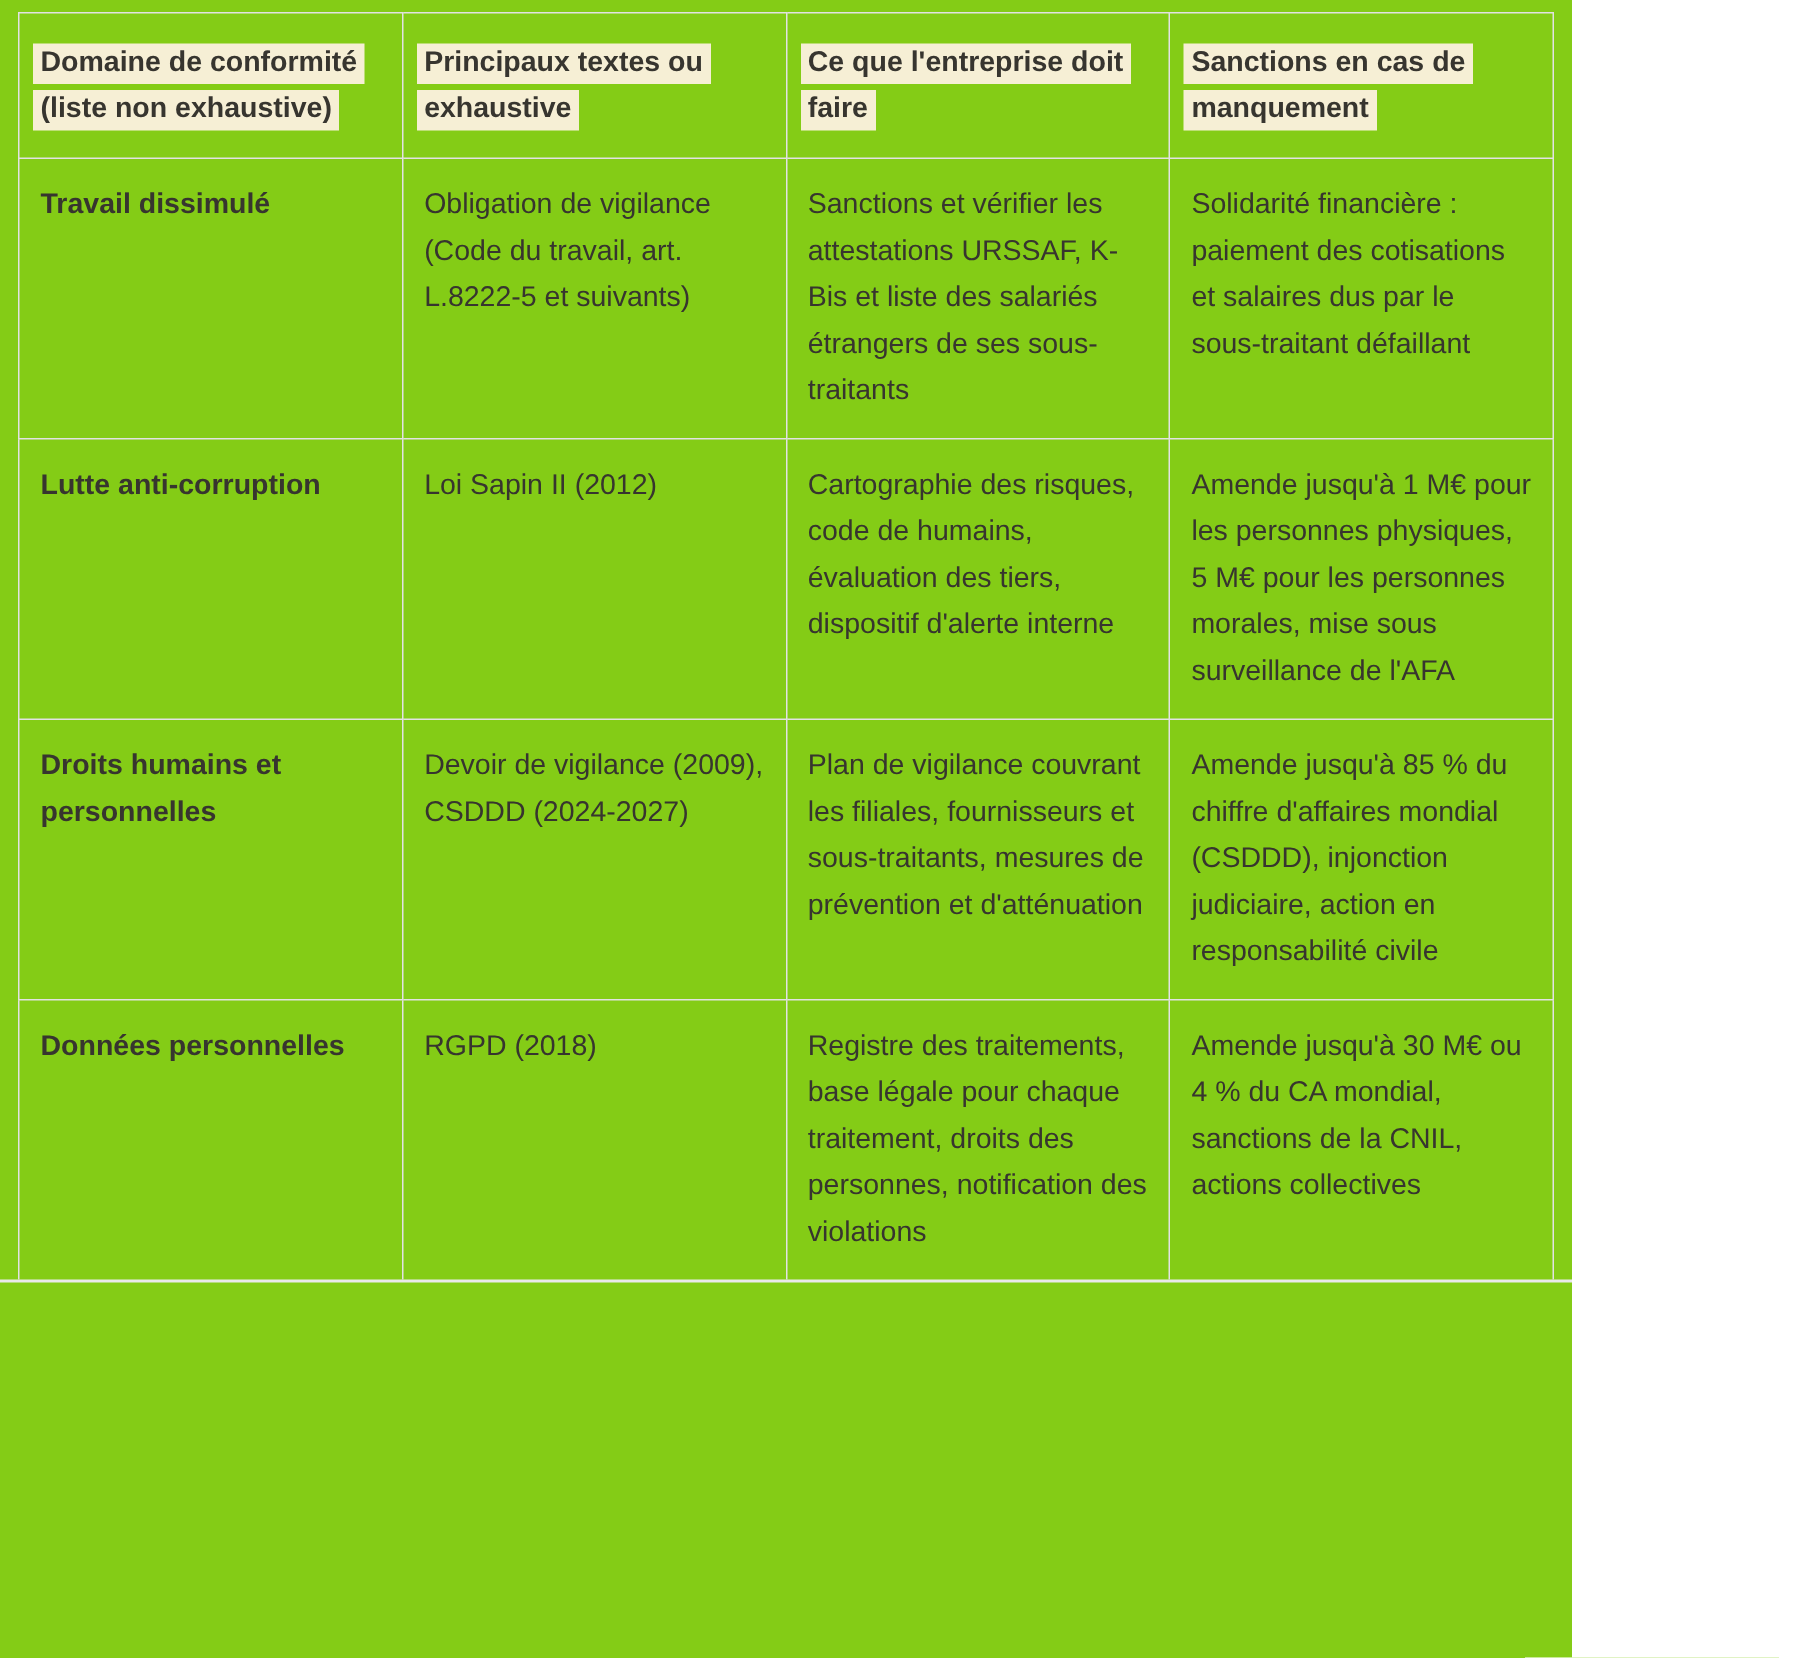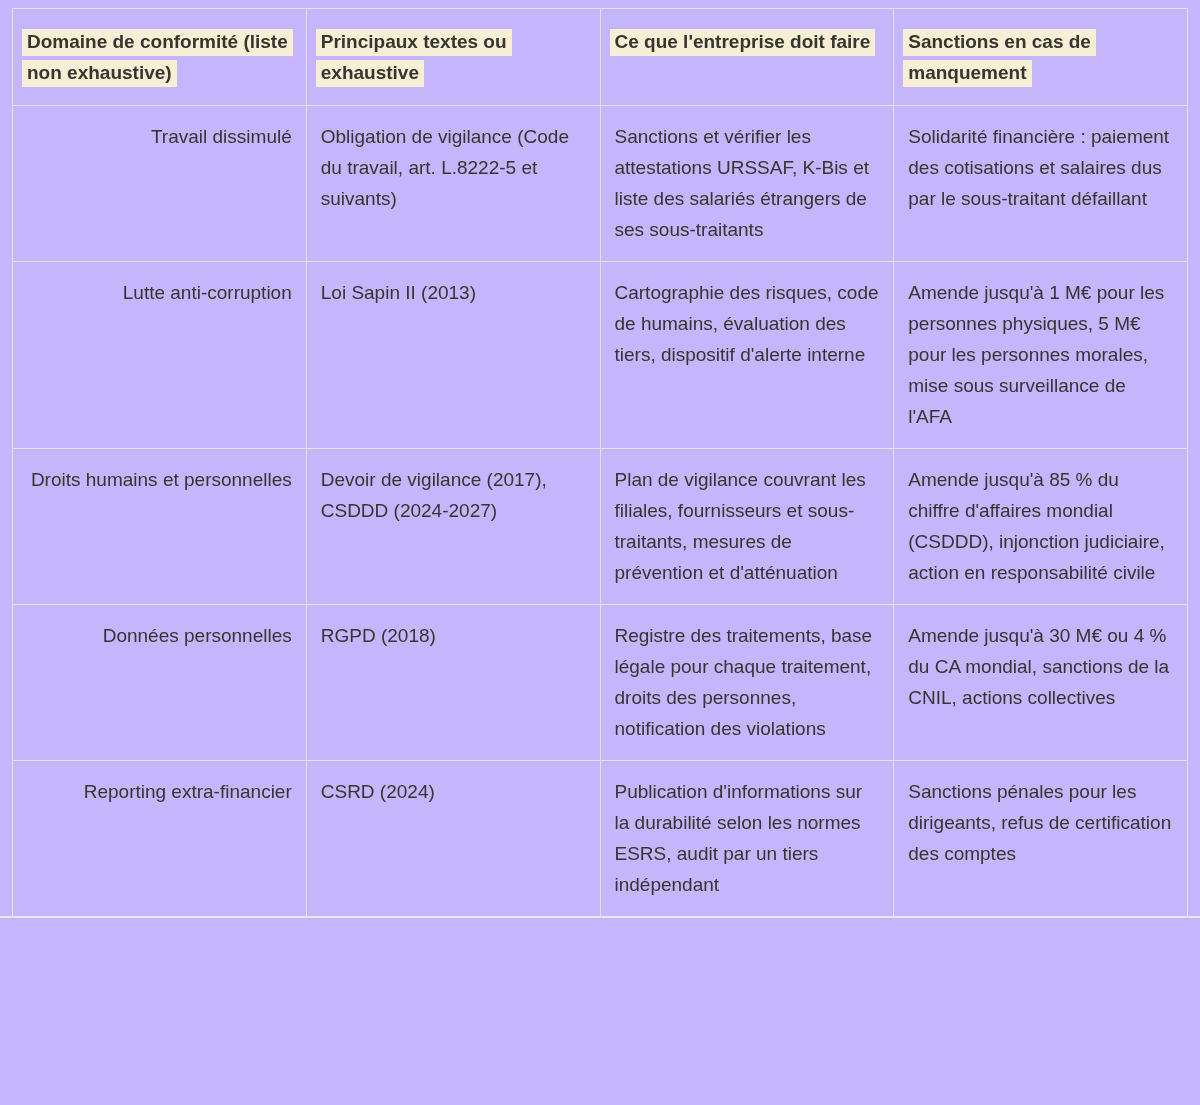--- a/index.html
+++ b/index.html
@@ -4,23 +4,23 @@
 <style>
   * { box-sizing: border-box; }
   html, body {
     margin: 0;
     padding: 0;
     background: #ffffff;
     color: #37352f;
     font-family: "Liberation Sans", sans-serif;
   }
   .page {
-    width: 1200px;
+    width: 1048px;
     min-height: 1105px;
-    background: #c4b5fd;
+    background: #84cc16;
   }
   .table-outer {
     padding: 8px 12px 0 12px;
     border-bottom: 2px solid #e9e9e9;
   }
   table.compliance {
     width: 100%;
     border-collapse: collapse;
     table-layout: fixed;
     font-size: 19px;
@@ -34,21 +34,21 @@
     padding: 15px 14px 16px 14px;
     overflow-wrap: break-word;
   }
   
   table.compliance tr:last-child td { border-bottom: 0; }
   table.compliance th {
     font-weight: 600;
     padding-top: 17px;
     padding-bottom: 17px;
   }
-  table.compliance td.col-domaine { font-weight: 400; text-align: right; }
+  table.compliance td.col-domaine { font-weight: 700; }
   .hl {
     background: #f6efd5;
     padding: 2px 5px 4px 5px;
     margin-left: -5px;
     -webkit-box-decoration-break: clone;
     box-decoration-break: clone;
   }
 </style>
 </head>
 <body>
@@ -72,38 +72,32 @@
       </thead>
       <tbody>
         <tr>
           <td class="col-domaine">Travail dissimulé</td>
           <td>Obligation de vigilance (Code du travail, art. L.8222-5 et suivants)</td>
           <td>Sanctions et vérifier les attestations URSSAF, K-Bis et liste des salariés étrangers de ses sous-traitants</td>
           <td>Solidarité financière : paiement des cotisations et salaires dus par le sous-traitant défaillant</td>
         </tr>
         <tr>
           <td class="col-domaine">Lutte anti-corruption</td>
-          <td>Loi Sapin II (2013)</td>
+          <td>Loi Sapin II (2012)</td>
           <td>Cartographie des risques, code de humains, évaluation des tiers, dispositif d'alerte interne</td>
           <td>Amende jusqu'à 1 M€ pour les personnes physiques, 5 M€ pour les personnes morales, mise sous surveillance de l'AFA</td>
         </tr>
         <tr>
           <td class="col-domaine">Droits humains et personnelles</td>
-          <td>Devoir de vigilance (2017), CSDDD (2024-2027)</td>
+          <td>Devoir de vigilance (2009), CSDDD (2024-2027)</td>
           <td>Plan de vigilance couvrant les filiales, fournisseurs et sous-traitants, mesures de prévention et d'atténuation</td>
           <td>Amende jusqu'à 85 % du chiffre d'affaires mondial (CSDDD), injonction judiciaire, action en responsabilité civile</td>
         </tr>
         <tr>
           <td class="col-domaine">Données personnelles</td>
           <td>RGPD (2018)</td>
           <td>Registre des traitements, base légale pour chaque traitement, droits des personnes, notification des violations</td>
           <td>Amende jusqu'à 30 M€ ou 4 % du CA mondial, sanctions de la CNIL, actions collectives</td>
         </tr>
-        <tr>
-          <td class="col-domaine">Reporting extra-financier</td>
-          <td>CSRD (2024)</td>
-          <td>Publication d'informations sur la durabilité selon les normes ESRS, audit par un tiers indépendant</td>
-          <td>Sanctions pénales pour les dirigeants, refus de certification des comptes</td>
-        </tr>
       </tbody>
     </table>
   </div>
 </div>
 
 </body></html>

